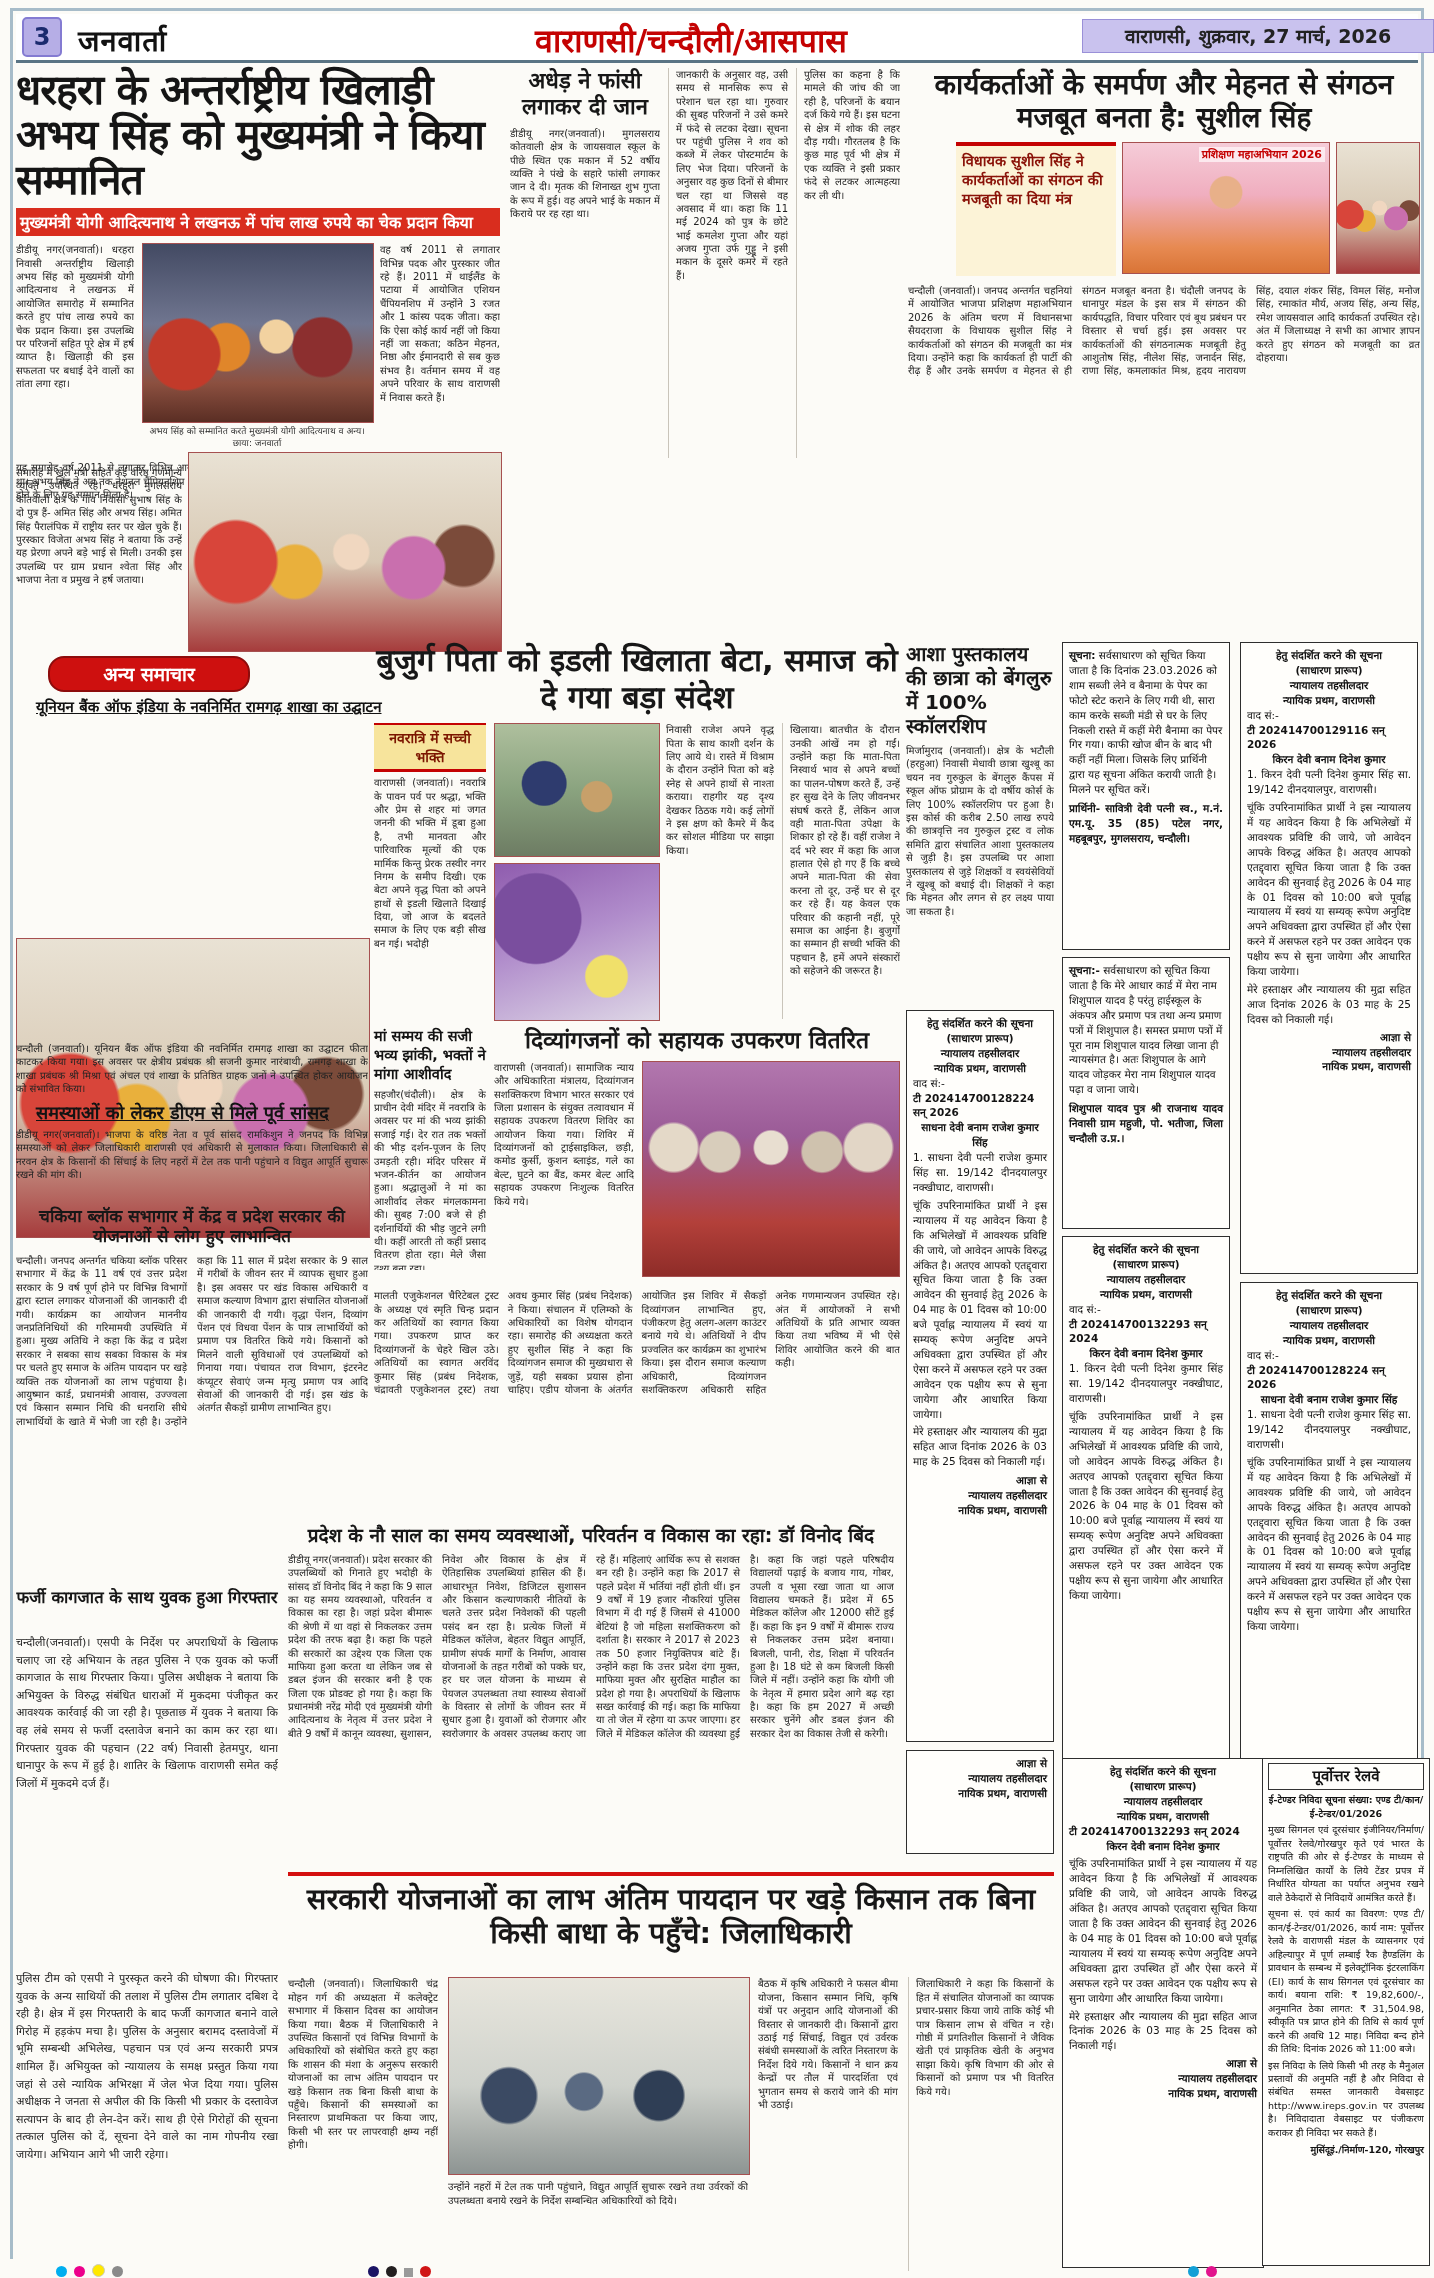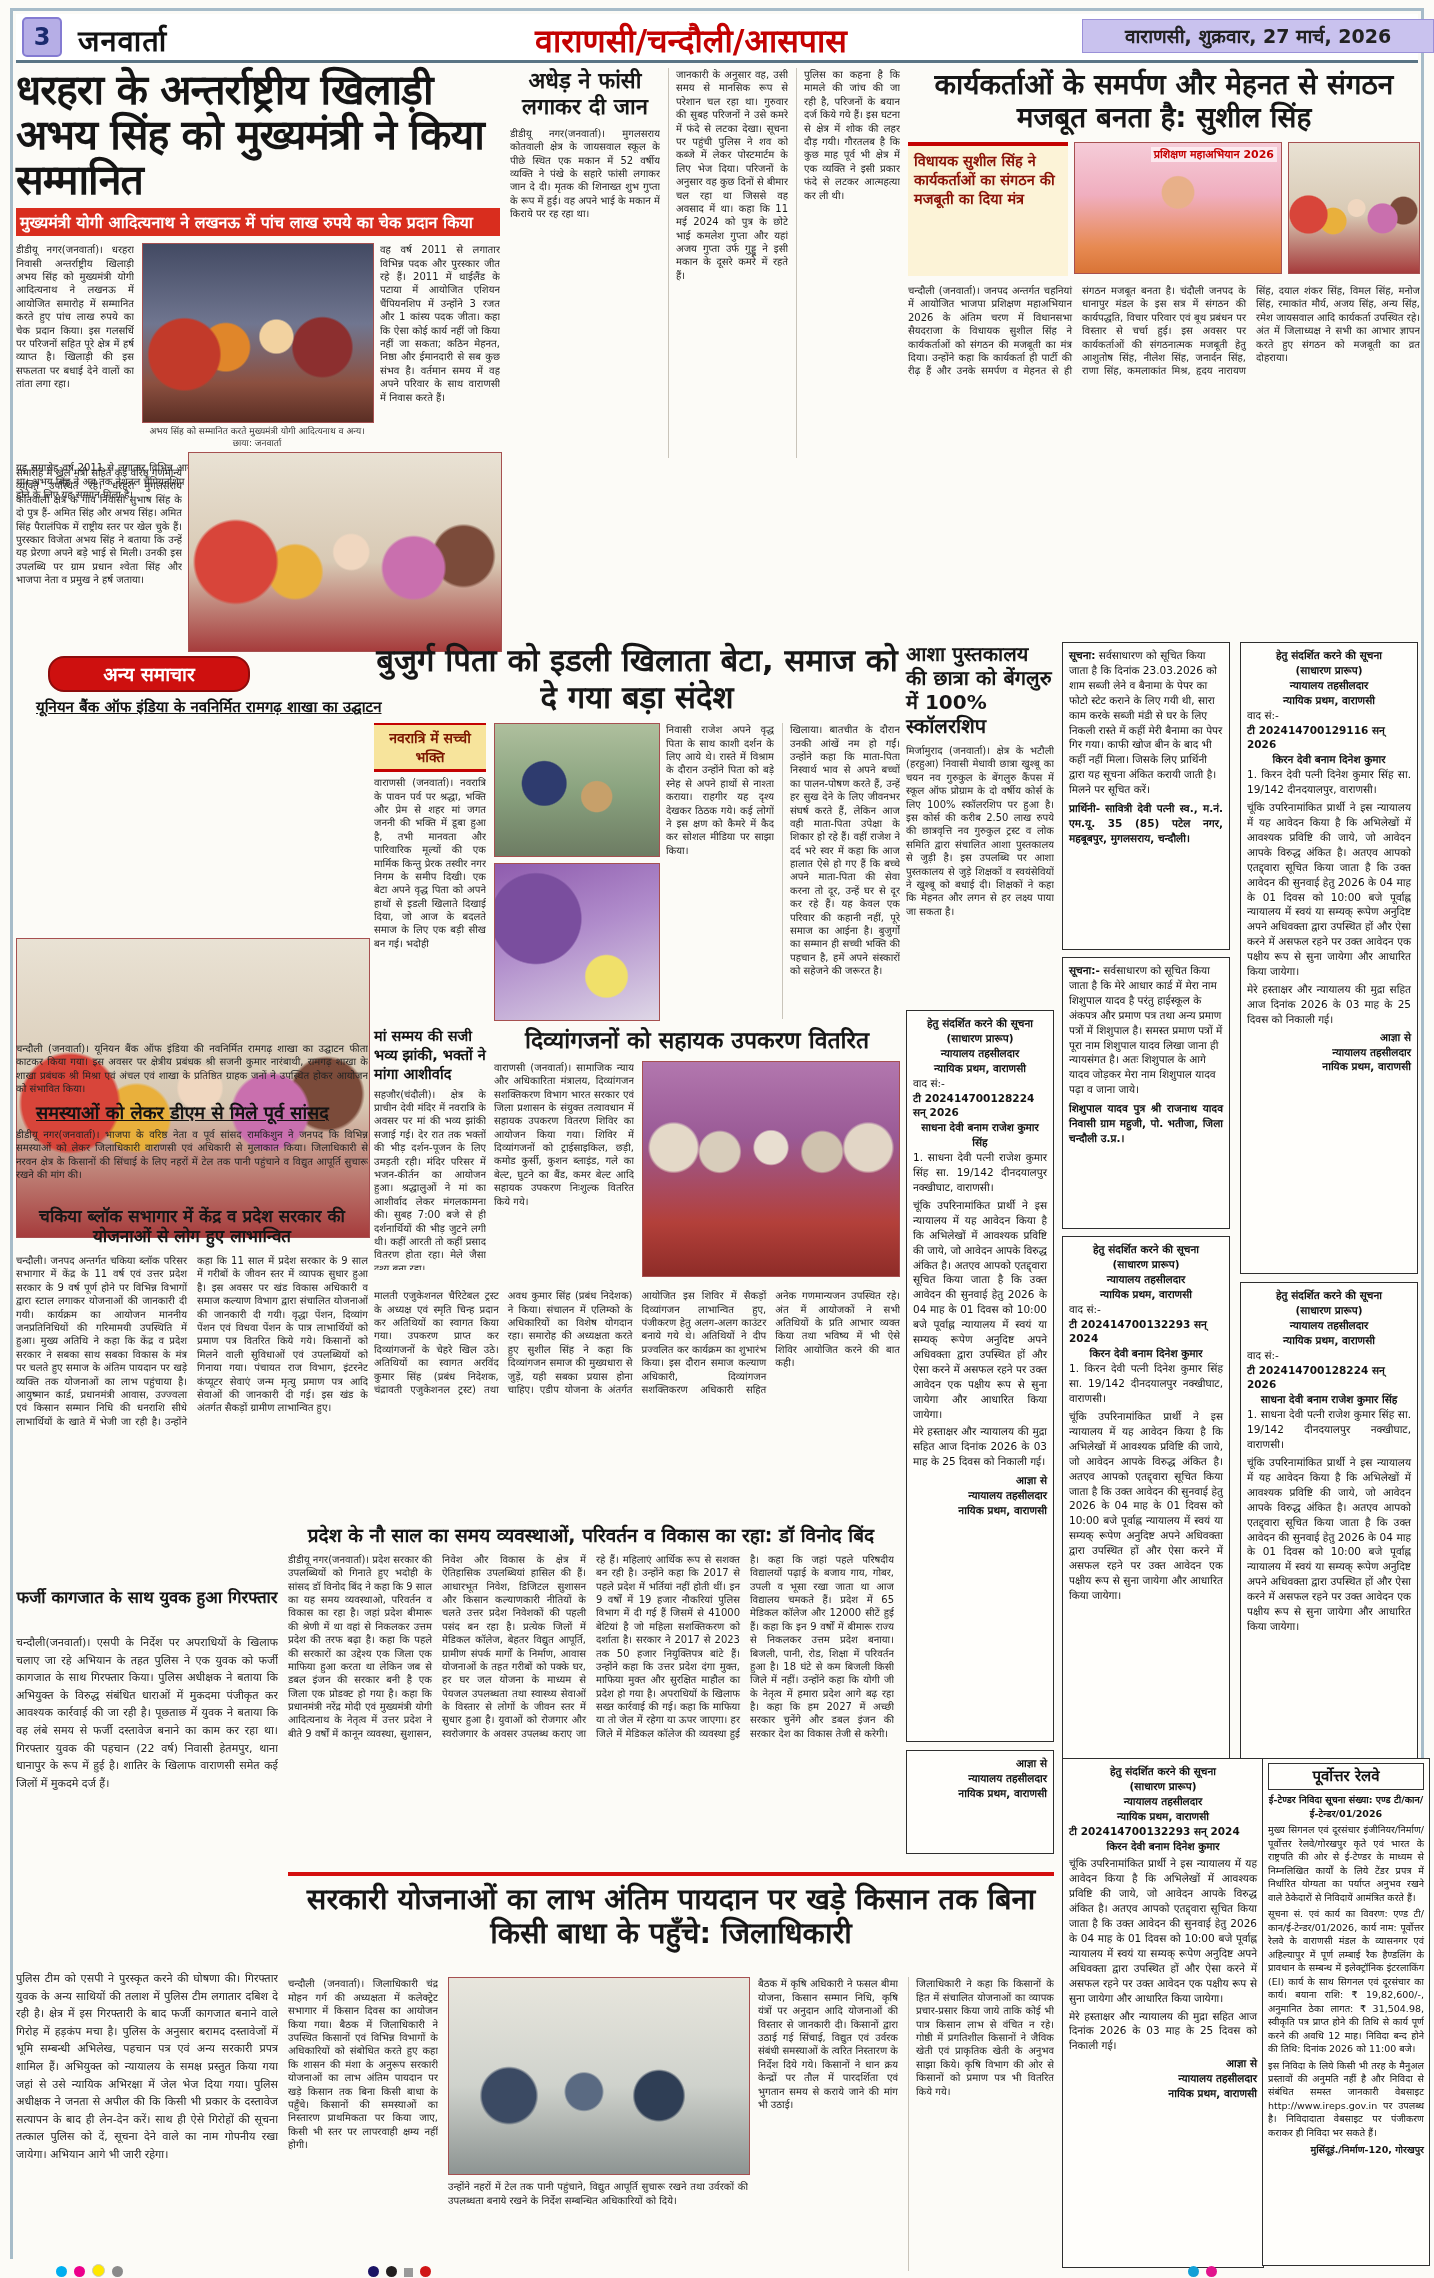--- a/index.html
+++ b/index.html
@@ -54,21 +54,21 @@
     <div class="pageno">3</div>
     <div class="masthead">जनवार्ता</div>
     <div class="sectitle">वाराणसी/चन्दौली/आसपास</div>
     <div class="datebox">वाराणसी, शुक्रवार, 27 मार्च, 2026</div>
   </div>
 
   <div class="abs" style="left:16px;top:68px;width:484px;">
     <div class="hl-xl">धरहरा के अन्तर्राष्ट्रीय खिलाड़ी अभय सिंह को मुख्यमंत्री ने किया सम्मानित</div>
     <div class="redstrip" style="margin-top:5px;">मुख्यमंत्री योगी आदित्यनाथ ने लखनऊ में पांच लाख रुपये का चेक प्रदान किया</div>
     <div style="display:flex;gap:8px;margin-top:7px;height:214px;">
-      <div class="bd" style="width:118px;">डीडीयू नगर(जनवार्ता)। धरहरा निवासी अन्तर्राष्ट्रीय खिलाड़ी अभय सिंह को मुख्यमंत्री योगी आदित्यनाथ ने लखनऊ में आयोजित समारोह में सम्मानित करते हुए पांच लाख रुपये का चेक प्रदान किया। इस गलसर्धि पर परिजनों सहित पूरे क्षेत्र में हर्ष व्याप्त है। खिलाड़ी की इस सफलता पर बधाई देने वालों का तांता लगा रहा।</div>
+      <div class="bd" style="width:118px;">डीडीयू नगर(जनवार्ता)। धरहरा निवासी अन्तर्राष्ट्रीय खिलाड़ी अभय सिंह को मुख्यमंत्री योगी आदित्यनाथ ने लखनऊ में आयोजित समारोह में सम्मानित करते हुए पांच लाख रुपये का चेक प्रदान किया। इस उपलब्धि पर परिजनों सहित पूरे क्षेत्र में हर्ष व्याप्त है। खिलाड़ी की इस सफलता पर बधाई देने वालों का तांता लगा रहा।</div>
       <div style="width:230px;">
         <div class="ph ph-stage" style="width:230px;height:178px;"></div>
         <div class="caption" style="margin-top:3px;">अभय सिंह को सम्मानित करते मुख्यमंत्री योगी आदित्यनाथ व अन्य। छाया: जनवार्ता</div>
       </div>
       <div class="bd" style="flex:1;">वह वर्ष 2011 से लगातार विभिन्न पदक और पुरस्कार जीत रहे हैं। 2011 में थाईलैंड के पटाया में आयोजित एशियन चैंपियनशिप में उन्होंने 3 रजत और 1 कांस्य पदक जीता। कहा कि ऐसा कोई कार्य नहीं जो किया नहीं जा सकता; कठिन मेहनत, निष्ठा और ईमानदारी से सब कुछ संभव है। वर्तमान समय में वह अपने परिवार के साथ वाराणसी में निवास करते हैं।</div>
     </div>
     <div class="bd" style="margin-top:4px;height:46px;">यह समारोह वर्ष 2011 से लगातार विभिन्न आयोजनों में प्रशिक्षण चैंपियनशिप का हिस्सा रहे खिलाड़ियों के सम्मान में आयोजित हुआ था। अभय सिंह ने अब तक नेशनल चैंपियनशिप और नेशनल गेम्स में कुल 40 पदक जीते हैं। उन्होंने बताया कि उन्हें खेल कोटे से विजेता होने के लिए यह सम्मान मिला है।</div>
   </div>
   <div class="abs bd" style="left:16px;top:466px;width:166px;height:182px;">समारोह में खेल मंत्री सहित कई वरिष्ठ गणमान्य व्यक्ति उपस्थित रहे। धरहरा मुगलसराय कोतवाली क्षेत्र के गांव निवासी सुभाष सिंह के दो पुत्र हैं- अमित सिंह और अभय सिंह। अमित सिंह पैरालंपिक में राष्ट्रीय स्तर पर खेल चुके हैं। पुरस्कार विजेता अभय सिंह ने बताया कि उन्हें यह प्रेरणा अपने बड़े भाई से मिली। उनकी इस उपलब्धि पर ग्राम प्रधान श्वेता सिंह और भाजपा नेता व प्रमुख ने हर्ष जताया।</div>
 
@@ -77,21 +77,21 @@
       <div class="hl-md" style="font-size:22px;">अधेड़ ने फांसी लगाकर दी जान</div>
       <div class="bd" style="margin-top:6px;height:310px;">डीडीयू नगर(जनवार्ता)। मुगलसराय कोतवाली क्षेत्र के जायसवाल स्कूल के पीछे स्थित एक मकान में 52 वर्षीय व्यक्ति ने पंखे के सहारे फांसी लगाकर जान दे दी। मृतक की शिनाख्त शुभ गुप्ता के रूप में हुई। वह अपने भाई के मकान में किराये पर रह रहा था।</div>
     </div>
     <div class="bd colline" style="width:112px;padding-left:7px;">जानकारी के अनुसार वह, उसी समय से मानसिक रूप से परेशान चल रहा था। गुरुवार की सुबह परिजनों ने उसे कमरे में फंदे से लटका देखा। सूचना पर पहुंची पुलिस ने शव को कब्जे में लेकर पोस्टमार्टम के लिए भेज दिया। परिजनों के अनुसार वह कुछ दिनों से बीमार चल रहा था जिससे वह अवसाद में था। कहा कि 11 मई 2024 को पुत्र के छोटे भाई कमलेश गुप्ता और यहां अजय गुप्ता उर्फ गुड्डू ने इसी मकान के दूसरे कमरे में रहते हैं।</div>
     <div class="bd colline" style="flex:1;padding-left:7px;">पुलिस का कहना है कि मामले की जांच की जा रही है, परिजनों के बयान दर्ज किये गये हैं। इस घटना से क्षेत्र में शोक की लहर दौड़ गयी। गौरतलब है कि कुछ माह पूर्व भी क्षेत्र में एक व्यक्ति ने इसी प्रकार फंदे से लटकर आत्महत्या कर ली थी।</div>
   </div>
 
   <div class="abs" style="left:908px;top:68px;width:512px;">
     <div class="hl-lg">कार्यकर्ताओं के समर्पण और मेहनत से संगठन मजबूत बनता है: सुशील सिंह</div>
     <div style="display:flex;gap:6px;margin-top:8px;">
-      <div class="kickbox" style="width:148px;height:118px;overflow:hidden;">विधायक सुशील सिंह ने कार्यकर्ताओं का संगठन की मजबूती का दिया मंत्र</div>
+      <div class="kickbox" style="width:148px;height:118px;overflow:hidden;margin-left:48px;">विधायक सुशील सिंह ने कार्यकर्ताओं का संगठन की मजबूती का दिया मंत्र</div>
       <div class="ph ph-bjp" style="width:206px;height:130px;">
         <div class="banner-txt">प्रशिक्षण महाअभियान 2026</div>
       </div>
       <div class="ph ph-crowd" style="flex:1;height:130px;"></div>
     </div>
     <div class="bd" style="margin-top:8px;height:172px;column-count:3;column-gap:10px;">चन्दौली (जनवार्ता)। जनपद अन्तर्गत चहनियां में आयोजित भाजपा प्रशिक्षण महाअभियान 2026 के अंतिम चरण में विधानसभा सैयदराजा के विधायक सुशील सिंह ने कार्यकर्ताओं को संगठन की मजबूती का मंत्र दिया। उन्होंने कहा कि कार्यकर्ता ही पार्टी की रीढ़ हैं और उनके समर्पण व मेहनत से ही संगठन मजबूत बनता है। चंदौली जनपद के धानापुर मंडल के इस सत्र में संगठन की कार्यपद्धति, विचार परिवार एवं बूथ प्रबंधन पर विस्तार से चर्चा हुई। इस अवसर पर कार्यकर्ताओं की संगठनात्मक मजबूती हेतु आशुतोष सिंह, नीलेश सिंह, जनार्दन सिंह, राणा सिंह, कमलाकांत मिश्र, हृदय नारायण सिंह, दयाल शंकर सिंह, विमल सिंह, मनोज सिंह, रमाकांत मौर्य, अजय सिंह, अन्य सिंह, रमेश जायसवाल आदि कार्यकर्ता उपस्थित रहे। अंत में जिलाध्यक्ष ने सभी का आभार ज्ञापन करते हुए संगठन को मजबूती का व्रत दोहराया।</div>
   </div>
 
   <div class="abs ph ph-crowd" style="left:188px;top:452px;width:312px;height:198px;"></div>
 

